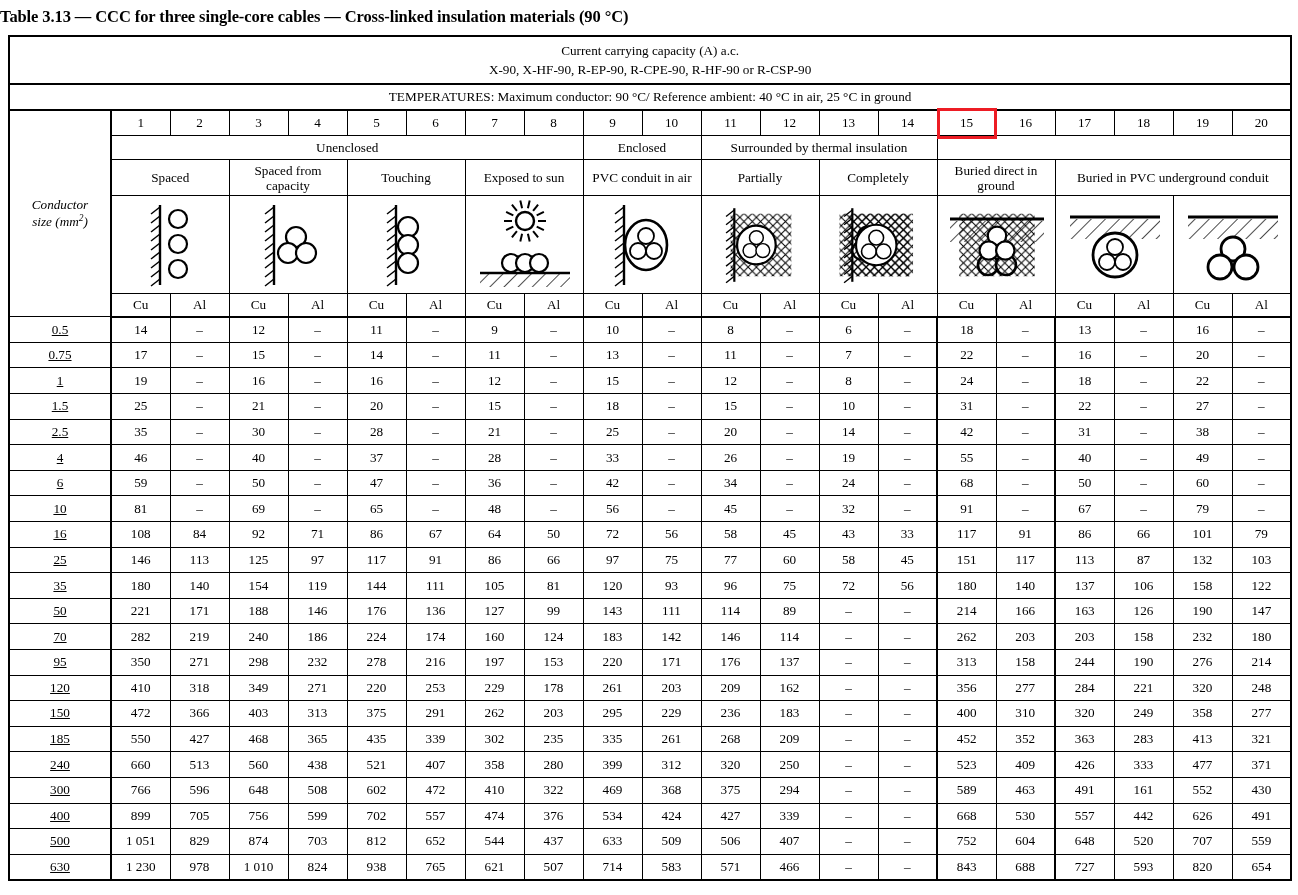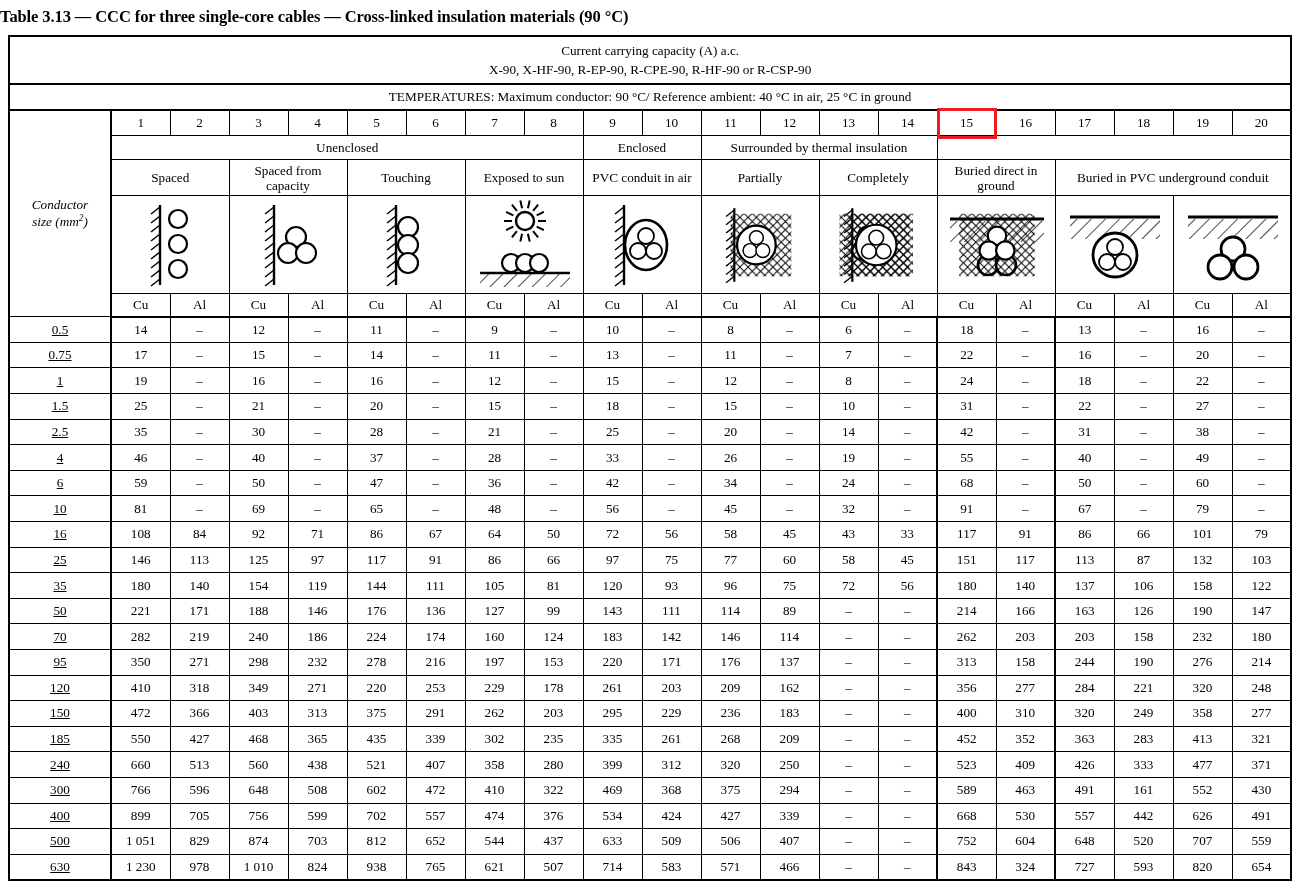--- a/index.html
+++ b/index.html
@@ -950,21 +950,21 @@
           <td><span>765</span></td>
           <td><span>621</span></td>
           <td><span>507</span></td>
           <td><span>714</span></td>
           <td><span>583</span></td>
           <td><span>571</span></td>
           <td><span>466</span></td>
           <td><span>–</span></td>
           <td><span>–</span></td>
           <td class="thickleft"><span>843</span></td>
-          <td class="thickright"><span>324</span></td>
+          <td class="thickright"><span>688</span></td>
           <td><span>727</span></td>
           <td><span>593</span></td>
           <td><span>820</span></td>
           <td><span>654</span></td>
         </tr>
       </tbody>
 </table>
 </div>
 
 </body></html>

